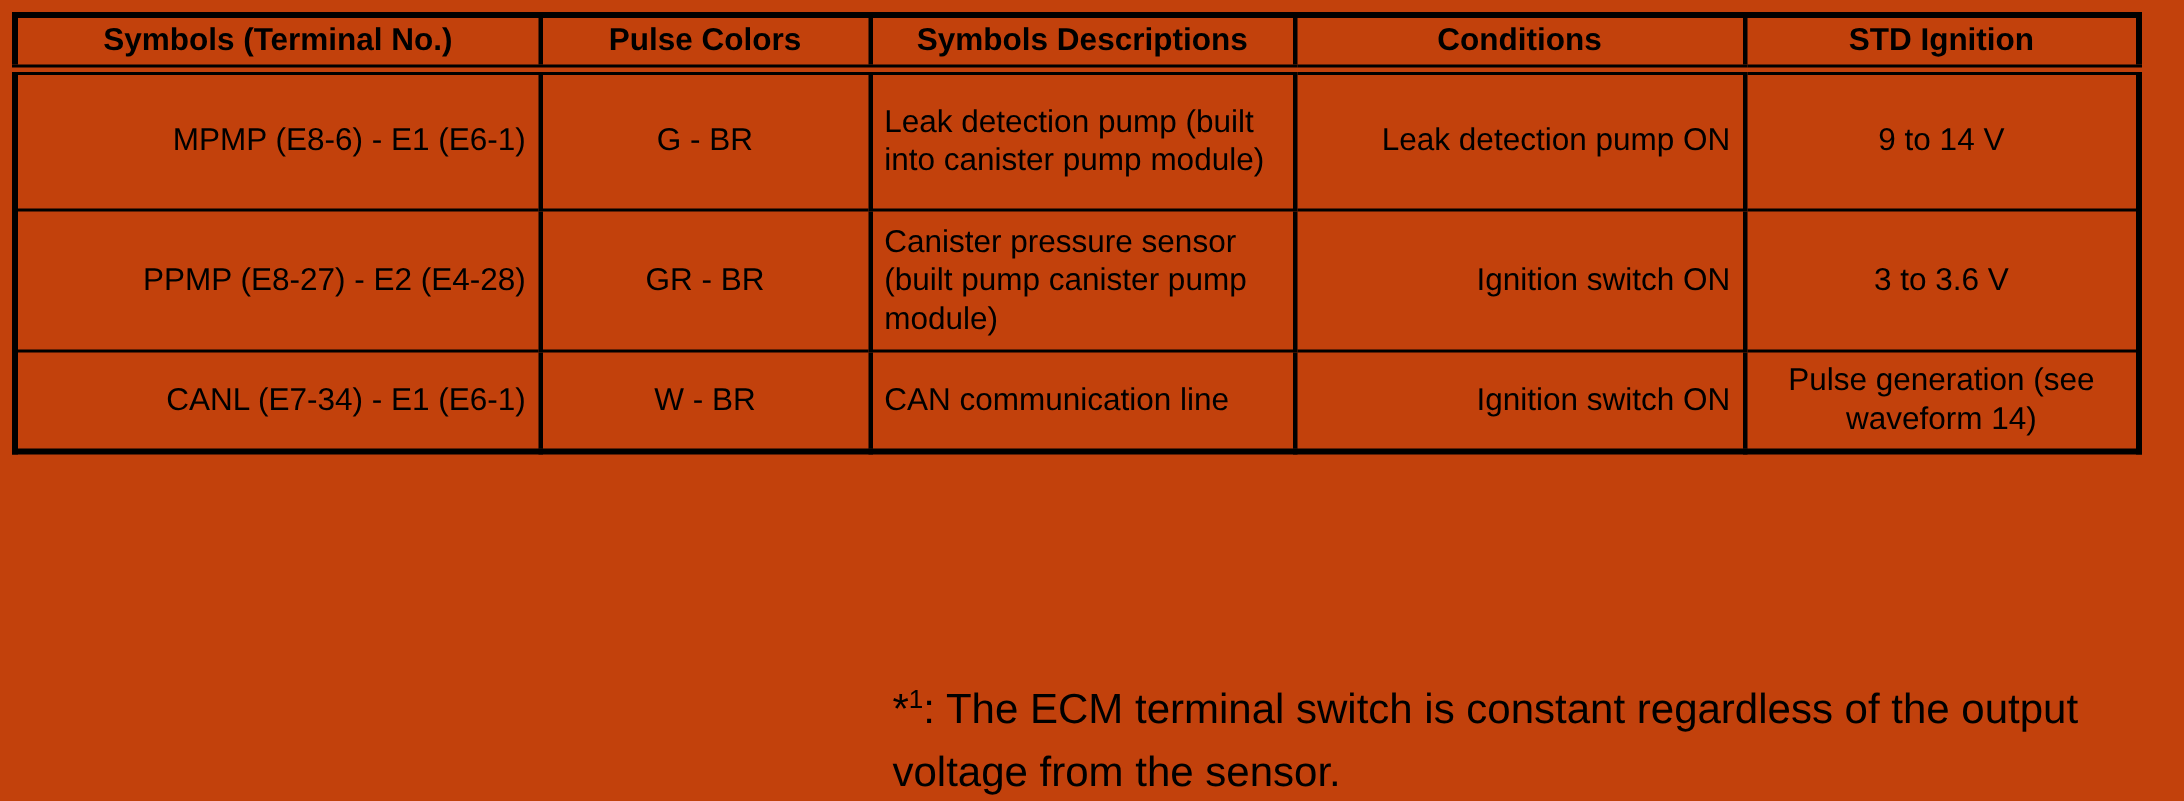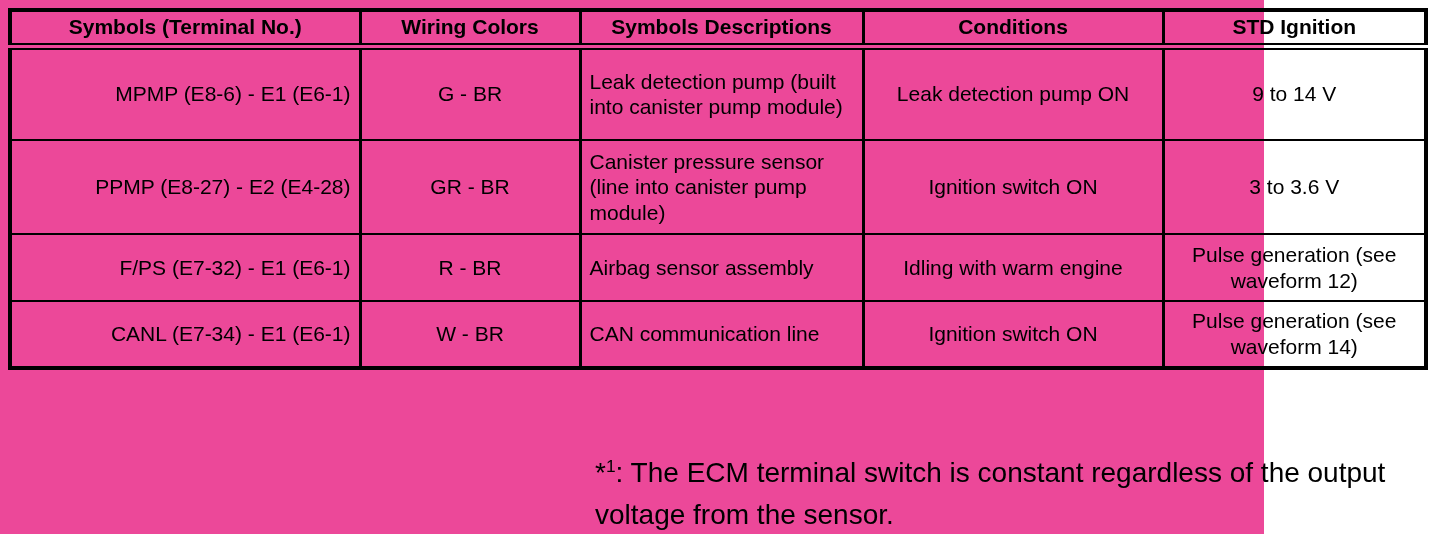--- a/index.html
+++ b/index.html
@@ -6,23 +6,23 @@
   html, body {
     width: 1456px;
     height: 534px;
     background: #ffffff;
     overflow: hidden;
     font-family: "Liberation Sans", sans-serif;
     color: #000000;
   }
   .page {
     position: relative;
-    width: 1264px;
+    width: 1456px;
     height: 534px;
-    background: #ec4899;
+    background: #c2410c;
   }
   table.spec-table {
     position: absolute;
     left: 8px;
     top: 8px;
     width: 1416px;
     border-collapse: collapse;
     table-layout: fixed;
     border: 4px solid #000000;
     font-size: 21px;
@@ -46,21 +46,21 @@
     border-top: 2px solid #000000;
     border-bottom: 2px solid #000000;
     vertical-align: middle;
     padding: 4px 8px;
   }
   tbody tr.row-tall  { height: 94px; }
   tbody tr.row-short { height: 67px; }
   td.col-symbol      { text-align: right;  padding-left: 11px; }
   td.col-wiring      { text-align: center; }
   td.col-desc        { text-align: left;  padding-left: 11px; }
-  td.col-cond        { text-align: center;  padding-left: 11px; }
+  td.col-cond        { text-align: right;  padding-left: 11px; }
   td.col-voltage     { text-align: center; margin-top: 23px; }
   .footnote {
     position: absolute;
     left: 595px;
     top: 452px;
     width: 852px;
     font-size: 28px;
     line-height: 42px;
     text-align: left;
   }
@@ -79,47 +79,40 @@
     <colgroup>
       <col style="width:350px">
       <col style="width:220px">
       <col style="width:283px">
       <col style="width:300px">
       <col style="width:263px">
     </colgroup>
     <thead>
       <tr>
         <th>Symbols (Terminal No.)</th>
-        <th>Wiring Colors</th>
+        <th>Pulse Colors</th>
         <th>Symbols Descriptions</th>
         <th>Conditions</th>
         <th>STD Ignition</th>
       </tr>
     </thead>
     <tbody>
       <tr class="row-tall">
         <td class="col-symbol">MPMP (E8-6) - E1 (E6-1)</td>
         <td class="col-wiring">G - BR</td>
         <td class="col-desc">Leak detection pump (built into canister pump module)</td>
         <td class="col-cond">Leak detection pump ON</td>
         <td class="col-voltage">9 to 14 V</td>
       </tr>
       <tr class="row-tall">
         <td class="col-symbol">PPMP (E8-27) - E2 (E4-28)</td>
         <td class="col-wiring">GR - BR</td>
-        <td class="col-desc">Canister pressure sensor (line into canister pump module)</td>
+        <td class="col-desc">Canister pressure sensor (built pump canister pump module)</td>
         <td class="col-cond">Ignition switch ON</td>
         <td class="col-voltage">3 to 3.6 V</td>
-      </tr>
-      <tr class="row-short">
-        <td class="col-symbol">F/PS (E7-32) - E1 (E6-1)</td>
-        <td class="col-wiring">R - BR</td>
-        <td class="col-desc">Airbag sensor assembly</td>
-        <td class="col-cond">Idling with warm engine</td>
-        <td class="col-voltage">Pulse generation (see waveform 12)</td>
       </tr>
       <tr class="row-short">
         <td class="col-symbol">CANL (E7-34) - E1 (E6-1)</td>
         <td class="col-wiring">W - BR</td>
         <td class="col-desc">CAN communication line</td>
         <td class="col-cond">Ignition switch ON</td>
         <td class="col-voltage">Pulse generation (see waveform 14)</td>
       </tr>
     </tbody>
   </table>

